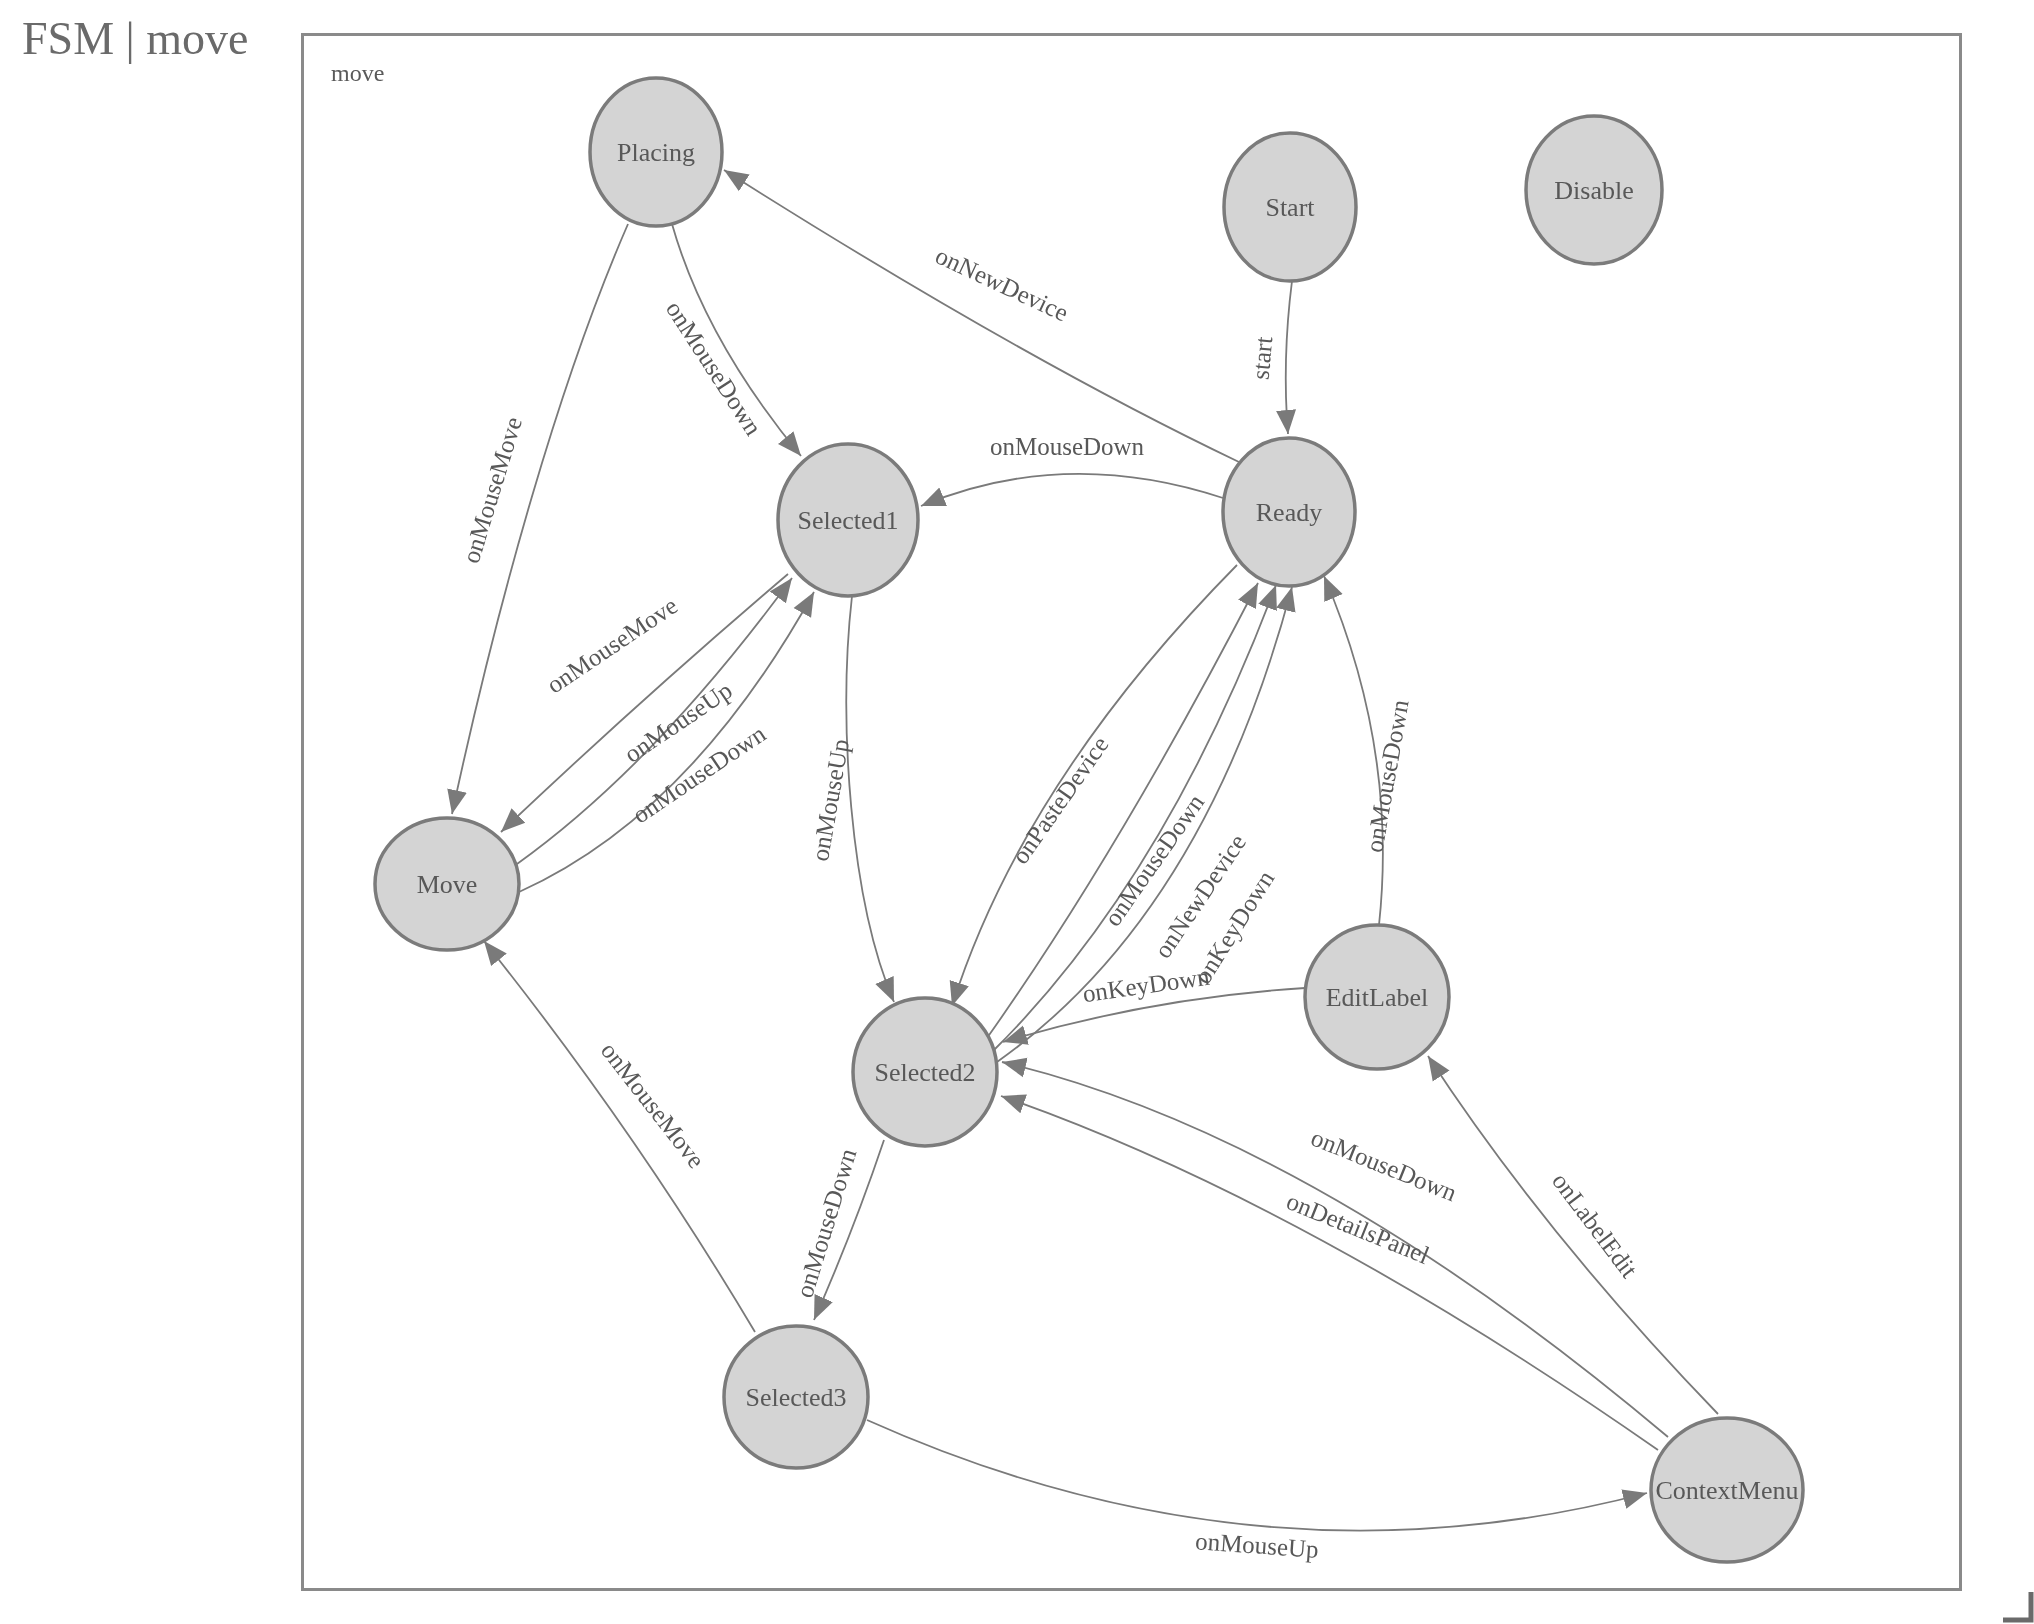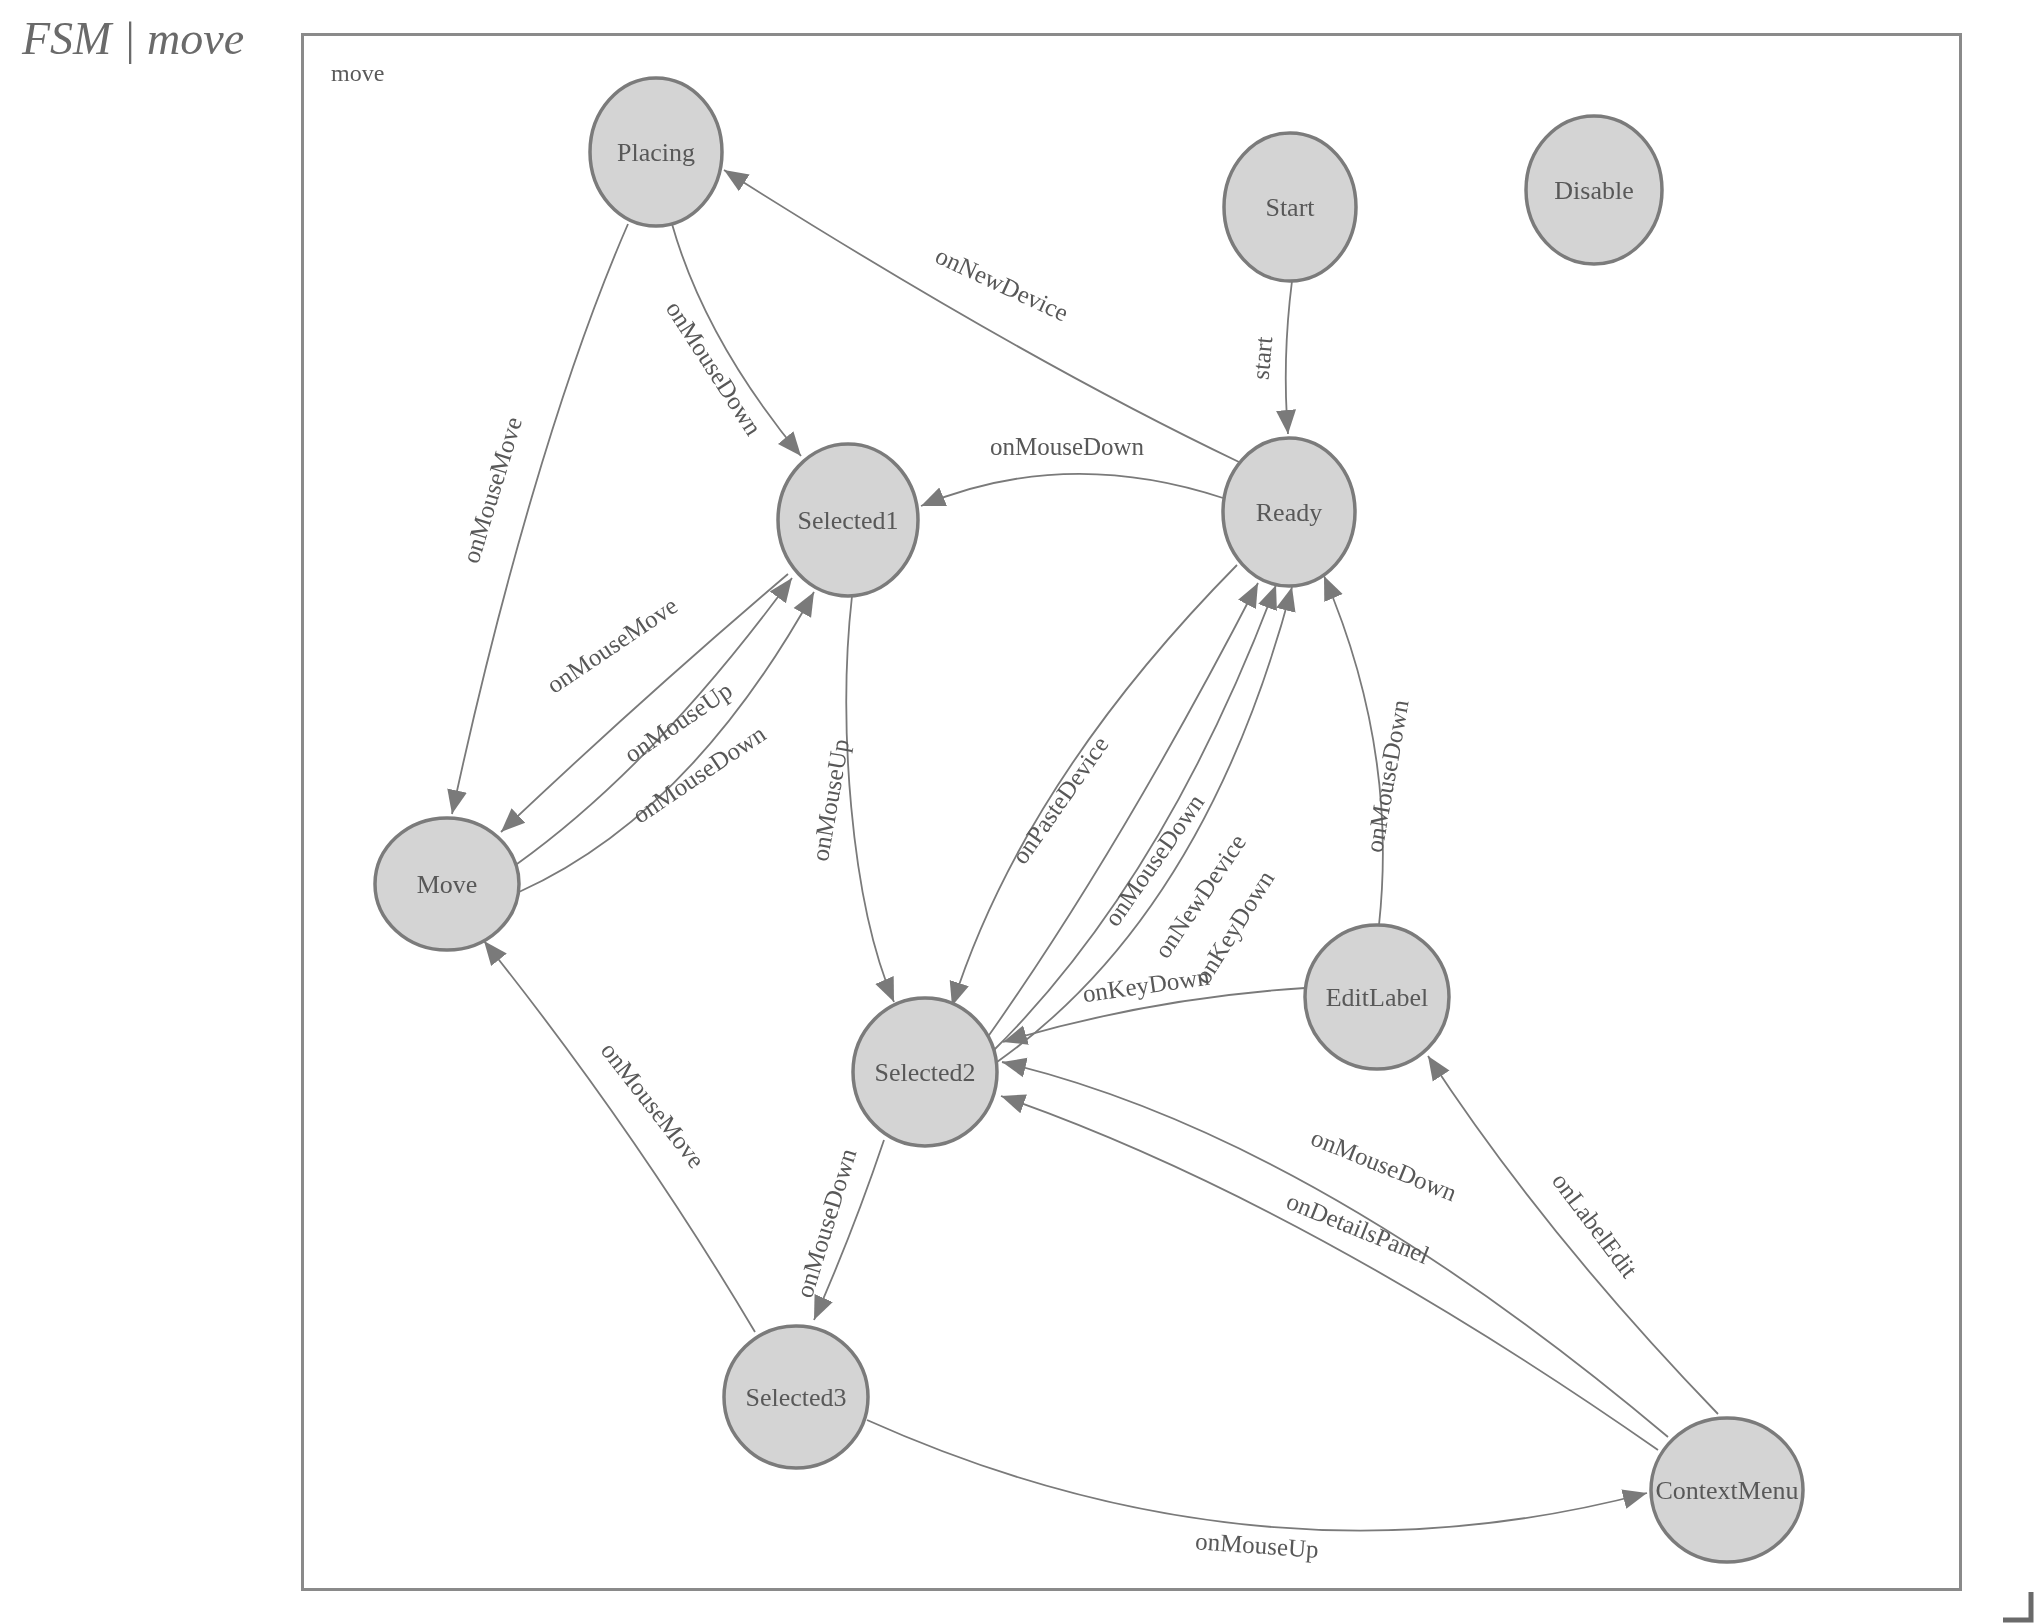--- a/index.html
+++ b/index.html
@@ -13,21 +13,20 @@
     font-family: "Liberation Serif", "DejaVu Serif", serif;
   }
   .page-title {
     position: absolute;
     left: 22px;
     top: 12px;
     font-size: 46px;
     color: #6a6a6a;
     white-space: nowrap;
     z-index: 3;
-    font-style: italic;
   }
   .diagram-box {
     position: absolute;
     left: 301px;
     top: 33px;
     width: 1661px;
     height: 1558px;
     border: 3px solid #8a8a8a;
     background: #ffffff;
     box-sizing: border-box;

